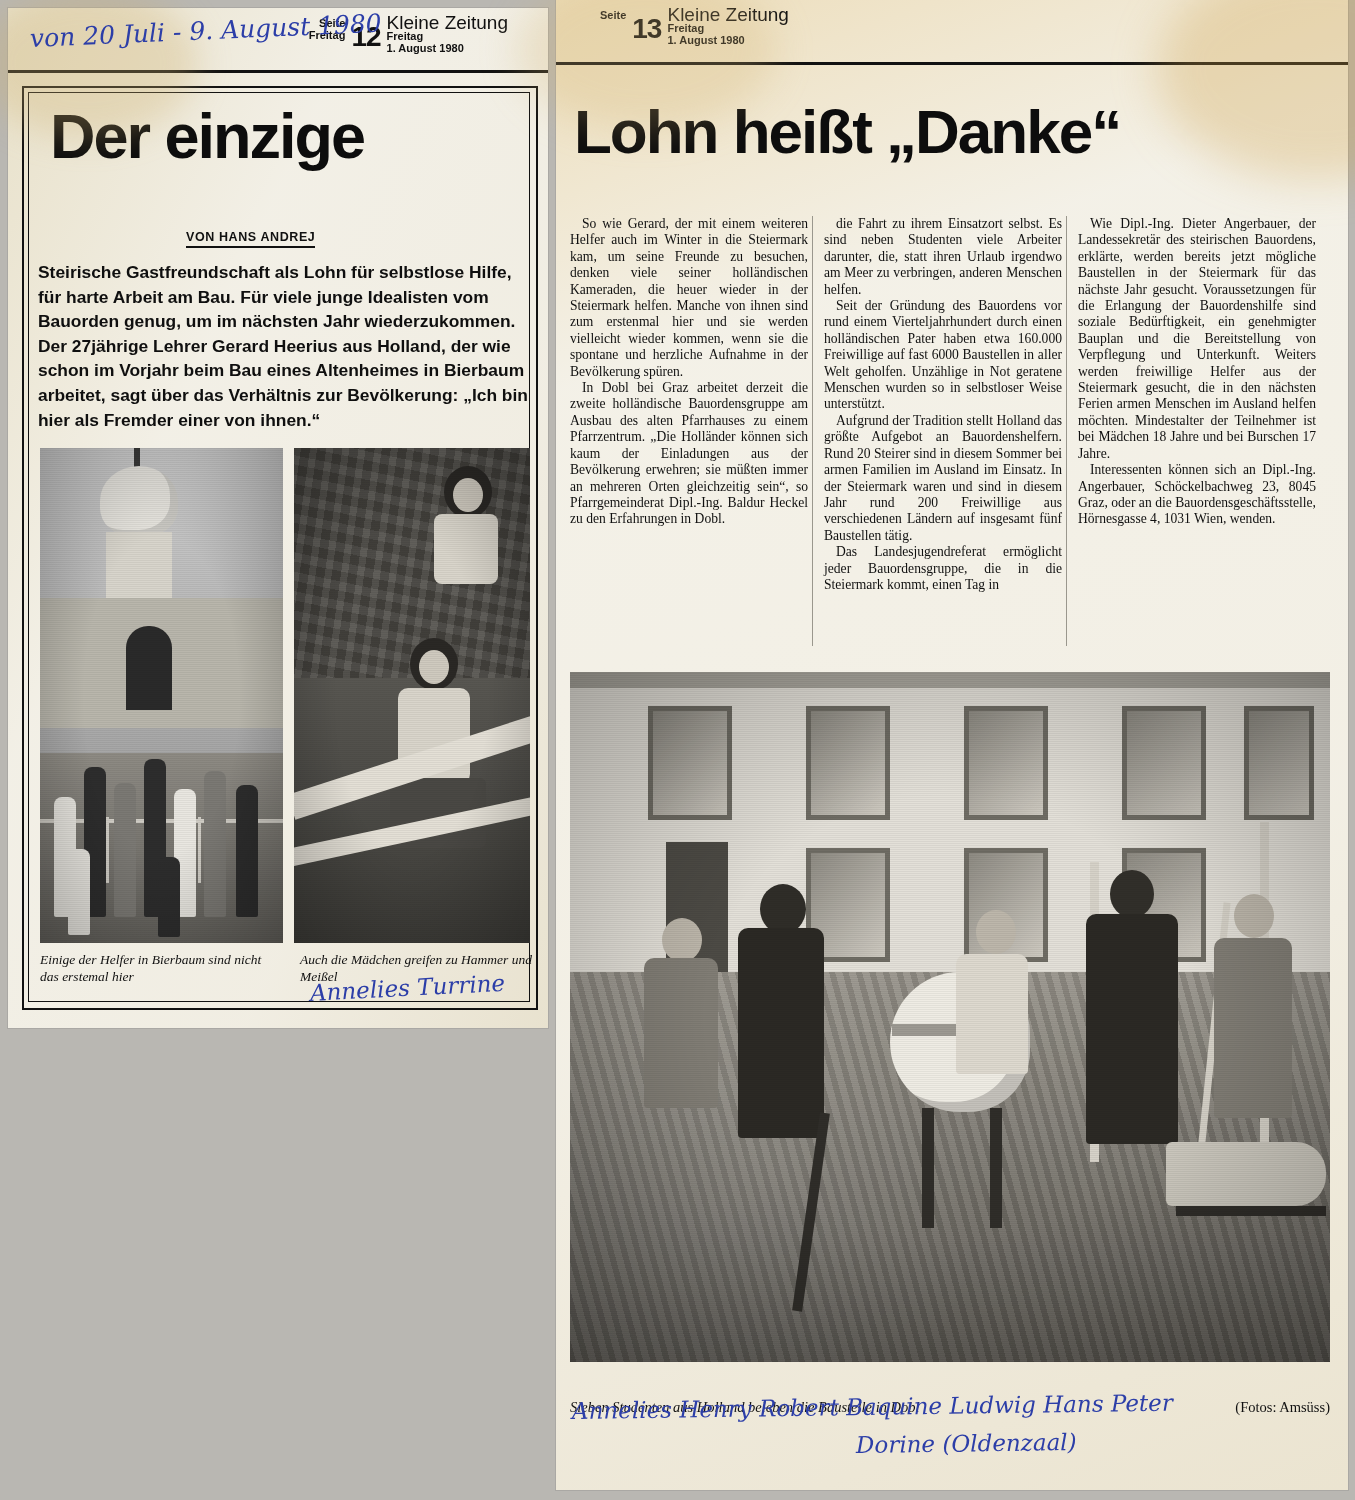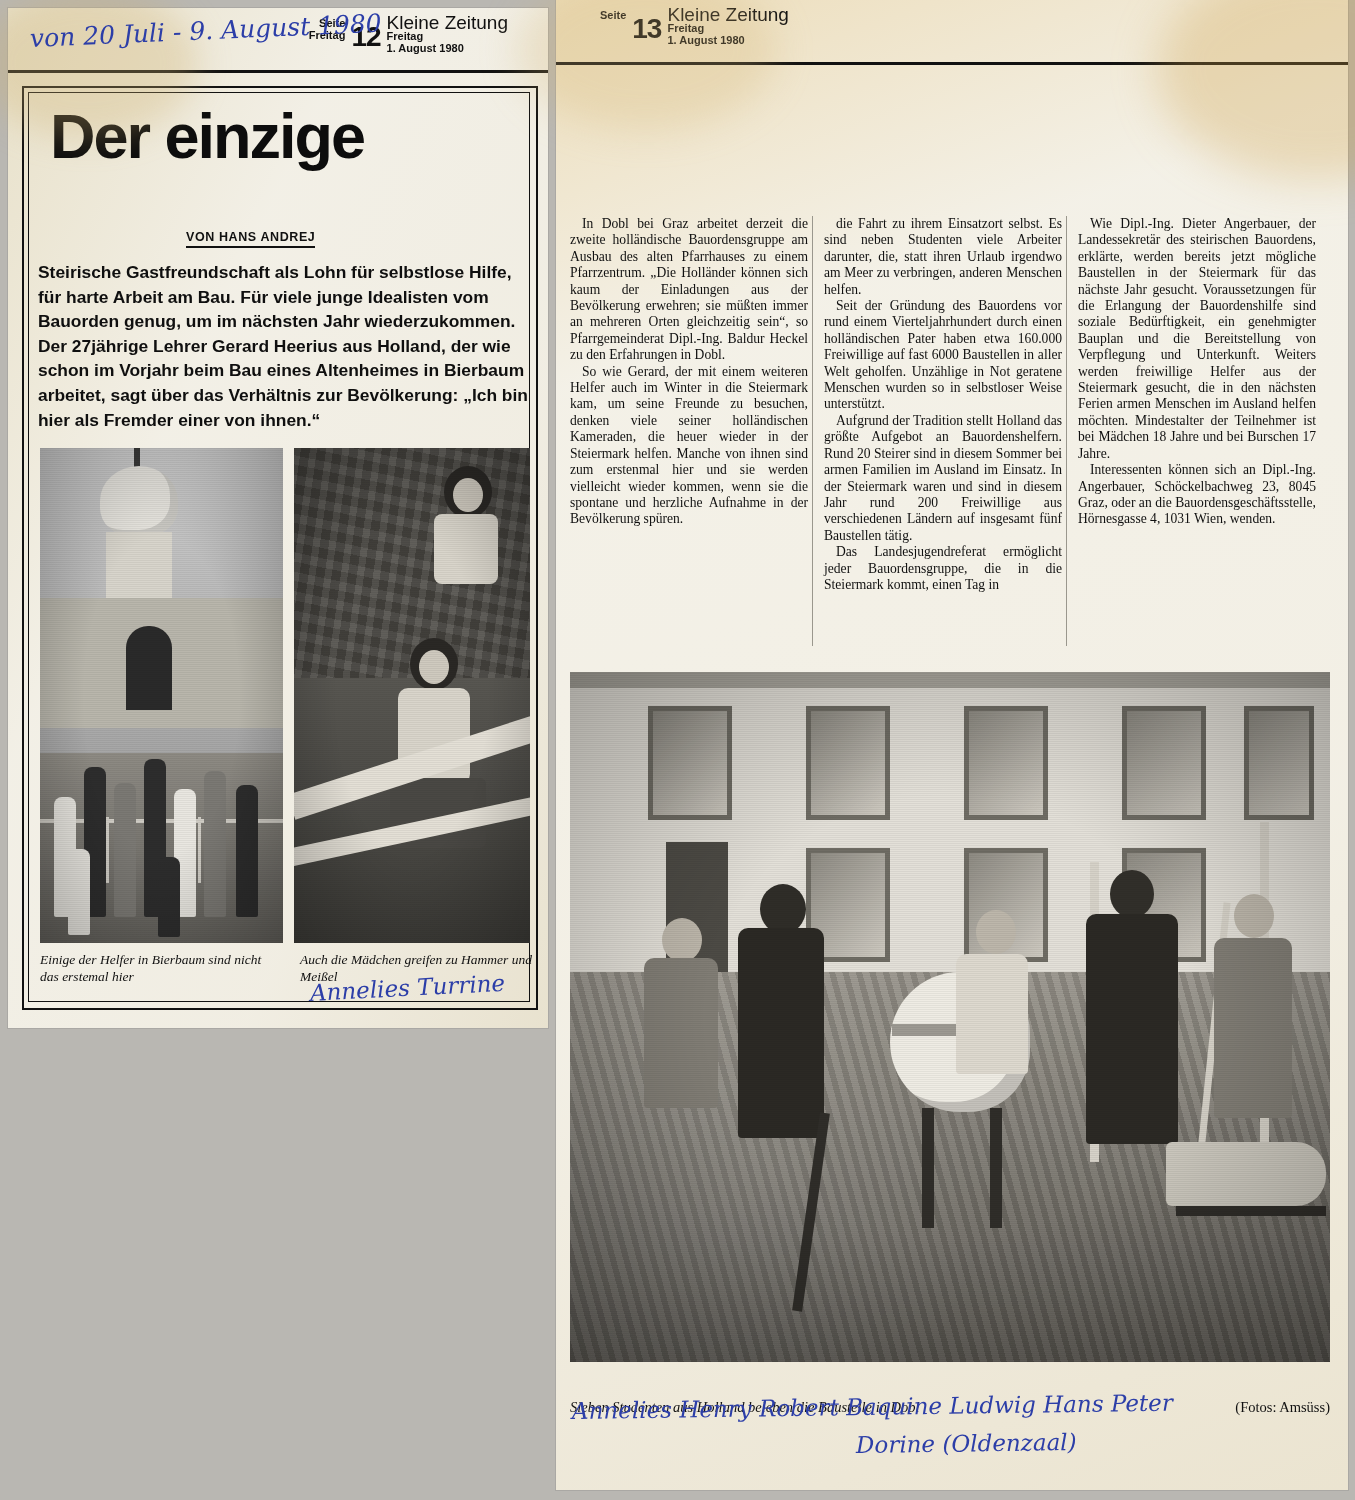--- a/index.html
+++ b/index.html
@@ -386,24 +386,25 @@
       </div>
       <div class="mh-pageno">13</div>
       <div class="mh-right-lines">
         <div class="big">Kleine Zeitung</div>
         <div>Freitag</div>
         <div>1. August 1980</div>
       </div>
     </div>
   </div>
 
+  <div class="headline" id="headline-right">Lohn heißt „Danke“</div>
 
   <div class="col" id="col1">
+    <p>So wie Gerard, der mit einem weiteren Helfer auch im Winter in die Steiermark kam, um seine Freunde zu besuchen, denken viele seiner holländischen Kameraden, die heuer wieder in der Steiermark helfen. Manche von ihnen sind zum erstenmal hier und sie werden vielleicht wieder kommen, wenn sie die spontane und herzliche Aufnahme in der Bevölkerung spüren.</p>
     <p>In Dobl bei Graz arbeitet derzeit die zweite holländische Bauordensgruppe am Ausbau des alten Pfarrhauses zu einem Pfarrzentrum. „Die Holländer können sich kaum der Einladungen aus der Bevölkerung erwehren; sie müßten immer an mehreren Orten gleichzeitig sein“, so Pfarrgemeinderat Dipl.-Ing. Baldur Heckel zu den Erfahrungen in Dobl.</p>
-    <p>So wie Gerard, der mit einem weiteren Helfer auch im Winter in die Steiermark kam, um seine Freunde zu besuchen, denken viele seiner holländischen Kameraden, die heuer wieder in der Steiermark helfen. Manche von ihnen sind zum erstenmal hier und sie werden vielleicht wieder kommen, wenn sie die spontane und herzliche Aufnahme in der Bevölkerung spüren.</p>
   </div>
   <div class="col" id="col2">
     <p>die Fahrt zu ihrem Einsatzort selbst. Es sind neben Studenten viele Arbeiter darunter, die, statt ihren Urlaub irgendwo am Meer zu verbringen, anderen Menschen helfen.</p>
     <p>Seit der Gründung des Bauordens vor rund einem Vierteljahrhundert durch einen holländischen Pater haben etwa 160.000 Freiwillige auf fast 6000 Baustellen in aller Welt geholfen. Unzählige in Not geratene Menschen wurden so in selbstloser Weise unterstützt.</p>
     <p>Aufgrund der Tradition stellt Holland das größte Aufgebot an Bauordenshelfern. Rund 20 Steirer sind in diesem Sommer bei armen Familien im Ausland im Einsatz. In der Steiermark waren und sind in diesem Jahr rund 200 Freiwillige aus verschiedenen Ländern auf insgesamt fünf Baustellen tätig.</p>
     <p>Das Landesjugendreferat ermöglicht jeder Bauordensgruppe, die in die Steiermark kommt, einen Tag in</p>
   </div>
   <div class="col" id="col3">
     <p>Wie Dipl.-Ing. Dieter Angerbauer, der Landessekretär des steirischen Bauordens, erklärte, werden bereits jetzt mögliche Baustellen in der Steiermark für das nächste Jahr gesucht. Voraussetzungen für die Erlangung der Bauordenshilfe sind soziale Bedürftigkeit, ein genehmigter Bauplan und die Bereitstellung von Verpflegung und Unterkunft. Weiters werden freiwillige Helfer aus der Steiermark gesucht, die in den nächsten Ferien armen Menschen im Ausland helfen möchten. Mindestalter der Teilnehmer ist bei Mädchen 18 Jahre und bei Burschen 17 Jahre.</p>
     <p>Interessenten können sich an Dipl.-Ing. Angerbauer, Schöckelbachweg 23, 8045 Graz, oder an die Bauordensgeschäftsstelle, Hörnesgasse 4, 1031 Wien, wenden.</p>

